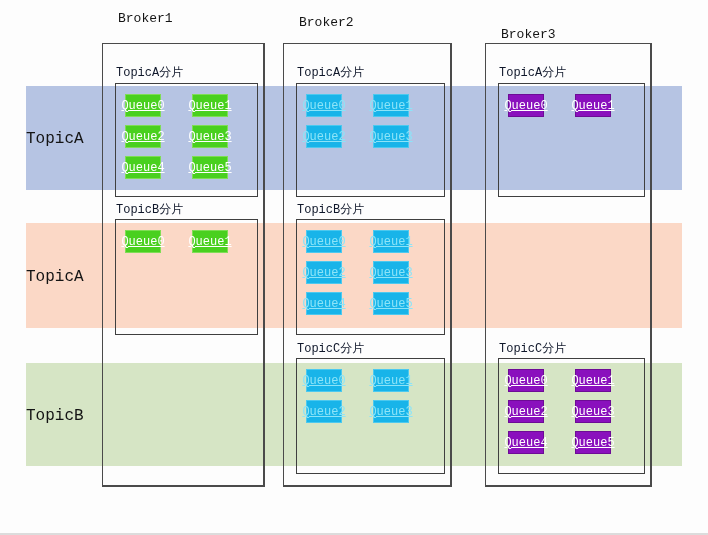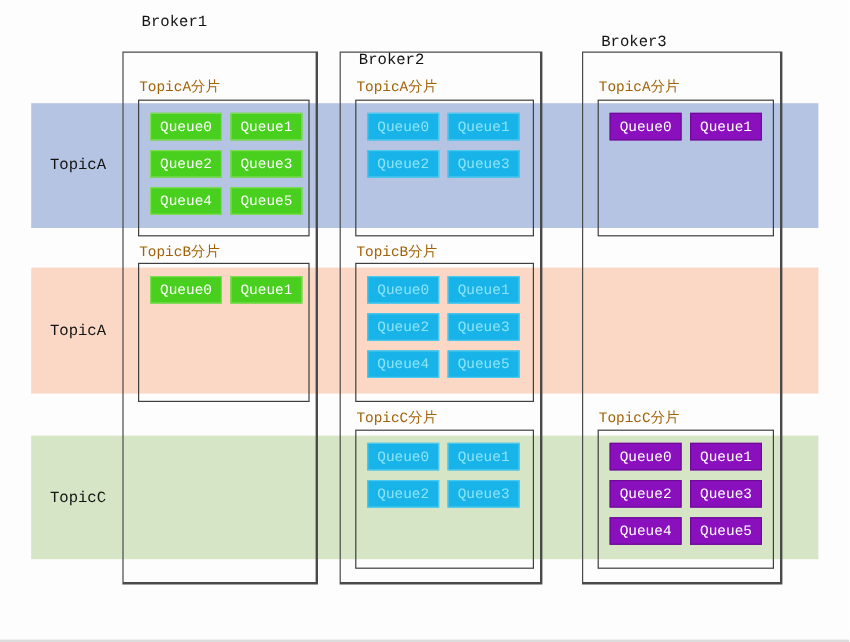--- a/index.html
+++ b/index.html
@@ -10,70 +10,71 @@
     overflow:hidden;
     font-family:"Liberation Mono","DejaVu Sans Mono",monospace;
     color:#1a1a1a;
   }
   .band{
     position:absolute;left:26px;width:656px;
     z-index:0;
   }
   .topic-label{
     position:absolute;left:26px;width:78px;
-    text-align:center;font-size:13px;letter-spacing:0;
+    font-size:16px;letter-spacing:0;
     z-index:3;color:#141414;
   }
   .broker-label{
     position:absolute;font-size:13px;z-index:3;color:#141414;
   }
   .broker-box{
     position:absolute;top:43px;height:444px;
     border:1px solid #4a4a4a;
     border-right-width:2px;border-bottom-width:2px;
     background:transparent;z-index:1;
     box-sizing:border-box;
   }
   .shard-label{
-    position:absolute;font-size:12px;z-index:3;color:#a16207;white-space:nowrap;
+    position:absolute;font-size:12px;z-index:3;color:#0f172a;white-space:nowrap;
   }
   .shard-box{
     position:absolute;
     border:1px solid #3f3f3f;
     background:transparent;z-index:2;
     box-sizing:border-box;
   }
   .queue-grid{
     position:absolute;left:9px;top:10px;
     display:grid;grid-template-columns:60px 60px;
     column-gap:7px;row-gap:8px;
   }
   .queue{
-    width:60px;height:23px;
+    width:36px;height:23px;
     display:flex;align-items:center;justify-content:center;
     font-size:12px;
     box-sizing:border-box;
     border:1px solid transparent;
+    text-decoration:underline;
   }
   .bottom-line{
     position:absolute;left:0;bottom:0;width:708px;height:2px;
     background:#dcdcdc;z-index:4;
   }
 </style>
 </head>
 <body>
 
 <div class="canvas">
   <div id="layer-bands">
       <div class="band" style="top: 86px; height: 104px; background: rgb(182, 196, 227);"></div>
       <div class="topic-label" style="top: 130px;">TopicA</div>
       <div class="band" style="top: 223px; height: 105px; background: rgb(251, 216, 198);"></div>
       <div class="topic-label" style="top: 267.5px;">TopicA</div>
       <div class="band" style="top: 363px; height: 103px; background: rgb(214, 229, 197);"></div>
-      <div class="topic-label" style="top: 406.5px;">TopicC</div>
+      <div class="topic-label" style="top: 406.5px;">TopicB</div>
     </div>
   <div id="layer-brokers">
       <div class="broker-label" style="left: 118px; top: 11px;">Broker1</div>
       <div class="broker-box" style="left: 102px; width: 163px;"></div>
       <div class="shard-label" style="left: 116px; top: 64px;">TopicA分片</div>
       <div class="shard-box" style="left: 115px; top: 83px; width: 143px; height: 114px;">
         <div class="queue-grid">
           <div class="queue" style="background: rgb(73, 208, 31); border-color: rgb(127, 221, 85); color: rgb(255, 255, 255);">Queue0</div>
           <div class="queue" style="background: rgb(73, 208, 31); border-color: rgb(127, 221, 85); color: rgb(255, 255, 255);">Queue1</div>
           <div class="queue" style="background: rgb(73, 208, 31); border-color: rgb(127, 221, 85); color: rgb(255, 255, 255);">Queue2</div>
@@ -82,21 +83,21 @@
           <div class="queue" style="background: rgb(73, 208, 31); border-color: rgb(127, 221, 85); color: rgb(255, 255, 255);">Queue5</div>
         </div>
       </div>
       <div class="shard-label" style="left: 116px; top: 201px;">TopicB分片</div>
       <div class="shard-box" style="left: 115px; top: 219px; width: 143px; height: 116px;">
         <div class="queue-grid">
           <div class="queue" style="background: rgb(73, 208, 31); border-color: rgb(127, 221, 85); color: rgb(255, 255, 255);">Queue0</div>
           <div class="queue" style="background: rgb(73, 208, 31); border-color: rgb(127, 221, 85); color: rgb(255, 255, 255);">Queue1</div>
         </div>
       </div>
-      <div class="broker-label" style="left: 299px; top: 42px;">Broker2</div>
+      <div class="broker-label" style="left: 299px; top: 15px;">Broker2</div>
       <div class="broker-box" style="left: 283px; width: 169px;"></div>
       <div class="shard-label" style="left: 297px; top: 64px;">TopicA分片</div>
       <div class="shard-box" style="left: 296px; top: 83px; width: 149px; height: 114px;">
         <div class="queue-grid">
           <div class="queue" style="background: rgb(24, 180, 233); border-color: rgb(76, 201, 239); color: rgb(140, 228, 248);">Queue0</div>
           <div class="queue" style="background: rgb(24, 180, 233); border-color: rgb(76, 201, 239); color: rgb(140, 228, 248);">Queue1</div>
           <div class="queue" style="background: rgb(24, 180, 233); border-color: rgb(76, 201, 239); color: rgb(140, 228, 248);">Queue2</div>
           <div class="queue" style="background: rgb(24, 180, 233); border-color: rgb(76, 201, 239); color: rgb(140, 228, 248);">Queue3</div>
         </div>
       </div>

